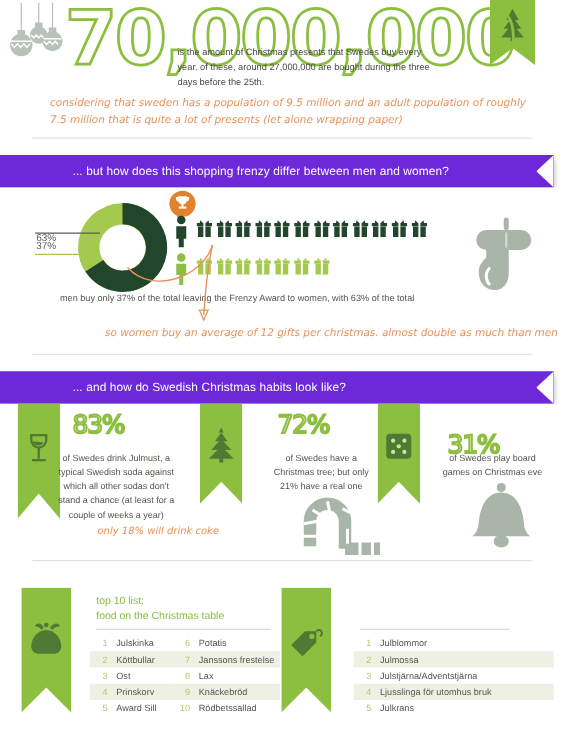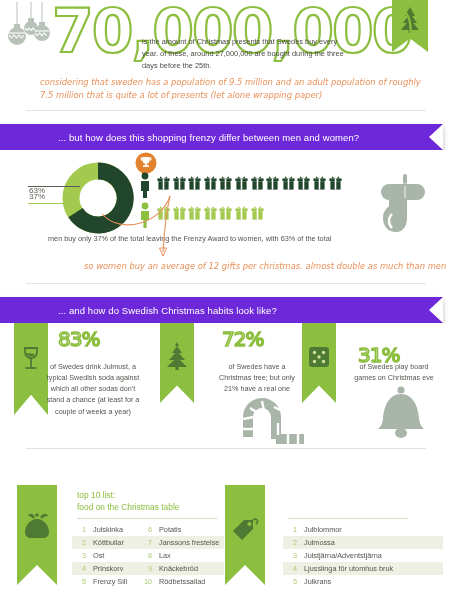--- a/index.html
+++ b/index.html
@@ -544,26 +544,27 @@
     <div style="position:absolute;left:372px;top:62px;">
       <svg width="58" height="62" viewBox="0 0 58 62">
         <g fill="#a8b5a8">
           <circle cx="29" cy="5" r="3.6"></circle>
           <path d="M29 9 c-12 0 -17 12 -18 24 c-.6 7 -3 9 -5 11 h46 c-2 -2 -4.4 -4 -5 -11 c-1 -12 -6 -24 -18 -24 z"></path>
           <ellipse cx="29" cy="48" rx="6" ry="5"></ellipse>
         </g>
       </svg>
     </div>
 
+    <div class="hand" style="position:absolute;left:78px;top:96px;font-size:8px;">only 18% will drink coke</div>
   </div>
 
   <div class="divider" style="top:448px;left:26px;width:400px;height:1px;"></div>
 
 
-  <div class="sec-bg" style="top:485px;height:99px;">
+  <div class="sec-bg" style="top:470px;height:99px;">
 
     <div class="listflag" style="left:17px;top:0;height:100px;"></div>
     <div style="position:absolute;left:23px;top:26px;">
       <svg width="28" height="30" viewBox="0 0 28 30">
         <g fill="#4f7a33">
           <path d="M14 8 c-7 0 -12 7 -12 13 c0 4 3 6 6 6 h12 c3 0 6 -2 6 -6 c0 -6 -5 -13 -12 -13 z"></path>
           <path d="M17 6 c3 -4 7 -4 8 -1 c-2 0 -5 1 -6 3 z"></path>
           <path d="M12 6 c-2 -4 -6 -4 -7 -1 c2 0 4 1 5 3 z"></path>
           <circle cx="14" cy="4" r="1.8"></circle>
         </g>
@@ -588,21 +589,21 @@
         <div class="lrow" style="position:relative;width:100%;">
           <span class="lnum">3</span>
           <span class="ltxt">Ost</span>
         </div>
         <div class="lrow alt" style="position:relative;width:100%;">
           <span class="lnum">4</span>
           <span class="ltxt">Prinskorv</span>
         </div>
         <div class="lrow" style="position:relative;width:100%;">
           <span class="lnum">5</span>
-          <span class="ltxt">Frenzy Sill</span>
+          <span class="ltxt">Award Sill</span>
         </div>
       </div>
     <div id="left-col2" style="position:absolute;left:138px;top:38px;width:86px;">
         <div class="lrow" style="position:relative;width:100%;">
           <span class="lnum">6</span>
           <span class="ltxt">Potatis</span>
         </div>
         <div class="lrow alt" style="position:relative;width:100%;">
           <span class="lnum">7</span>
           <span class="ltxt">Janssons frestelse</span>

